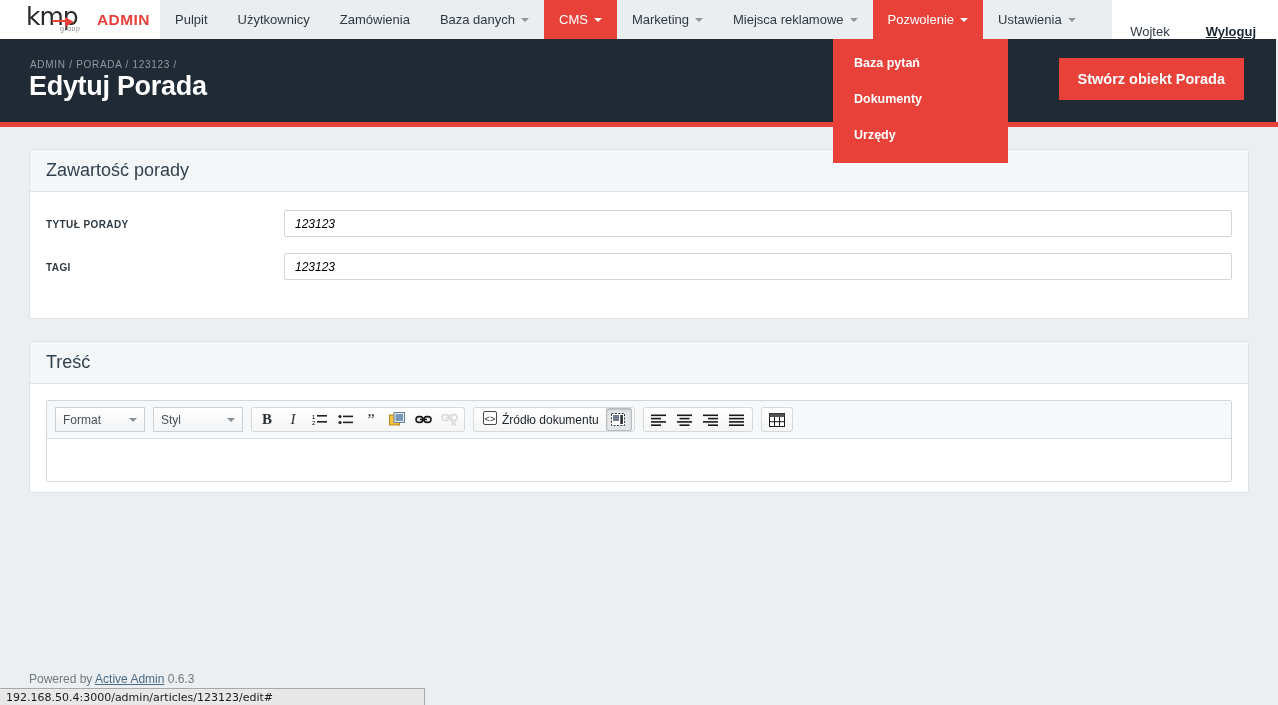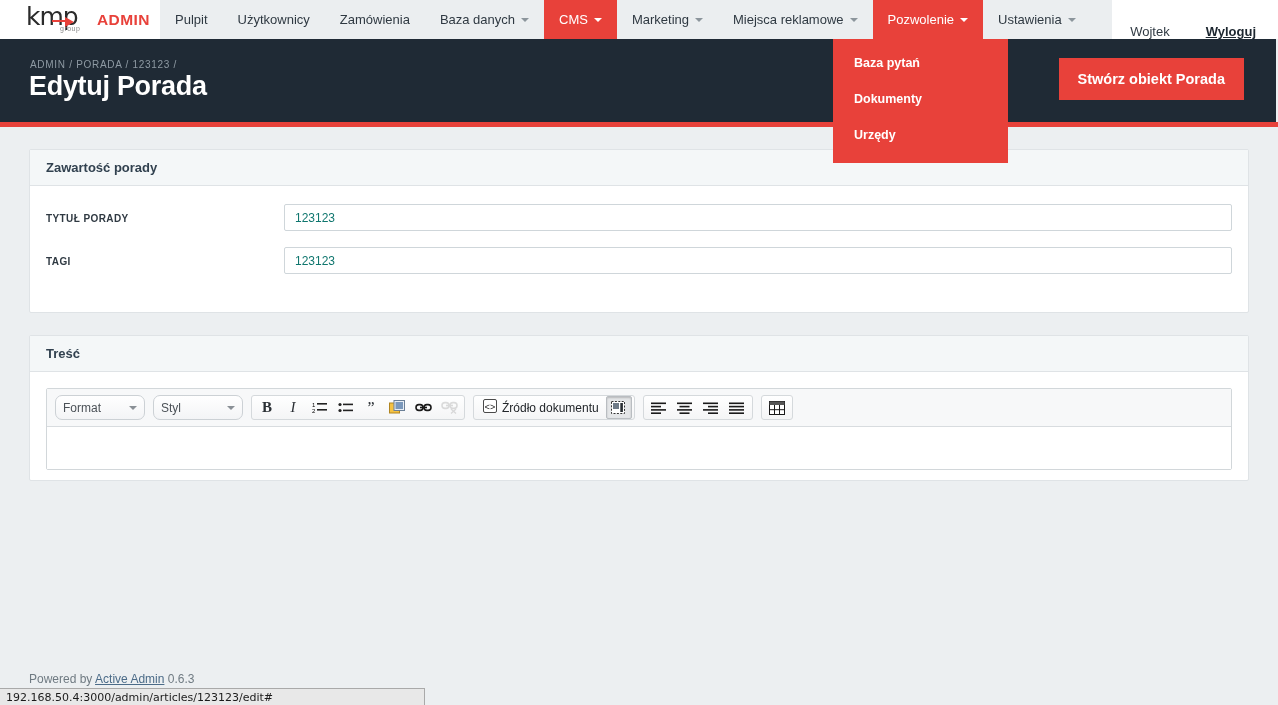--- a/index.html
+++ b/index.html
@@ -125,38 +125,39 @@
   .panel {
     margin: 22px 29px 0 29px;
     background: #ffffff;
     border: 1px solid #dfe3e6;
     border-radius: 2px;
   }
   .panel-head {
     background: #f4f7f8;
     border-bottom: 1px solid #dfe3e6;
     padding: 10px 16px;
-    font-size: 13px; font-weight: bold; color: #31414f;
+    font-size: 18px; font-weight: normal; color: #31414f;
   }
   .panel-body { padding: 18px 16px 22px 16px; }
 
   .field-row { display: flex; align-items: flex-start; margin-bottom: 16px; }
   .field-label {
     width: 238px; flex: 0 0 238px;
     font-size: 10px; font-weight: bold; color: #2f3942;
     letter-spacing: .4px; padding-top: 9px; text-transform: uppercase;
   }
   .field-input {
     flex: 1 1 auto; height: 27px;
     border: 1px solid #cfd6da;
     background: #ffffff;
-    font-size: 12px; color: #0f766e;
+    font-size: 12px; color: #000000;
     padding: 2px 10px;
     font-family: "Liberation Sans", sans-serif;
     border-radius: 2px; outline: none;
+    font-style: italic;
   }
 
   .img-btn {
     display: inline-block;
     background: linear-gradient(to bottom, #8f8f8f 0%, #6e6e6e 50%, #5f5f5f 51%, #4f4f4f 100%);
     border: 1px solid #444444;
     border-radius: 14px;
     color: #ffffff; font-size: 12.5px;
     padding: 7px 20px; cursor: pointer;
     text-shadow: 0 -1px 0 rgba(0,0,0,.45);
@@ -179,21 +180,21 @@
   .editor-toolbar {
     background: #f7f8f9;
     border-bottom: 1px solid #d8dcdf;
     padding: 6px 8px;
     display: flex; align-items: center; gap: 8px;
     flex-wrap: nowrap;
   }
   .tb-select {
     display: flex; align-items: center; justify-content: space-between;
     min-width: 90px; height: 25px;
-    border: 1px solid #ccd1d5; border-radius: 7px;
+    border: 1px solid #ccd1d5; border-radius: 0;
     background: linear-gradient(to bottom,#ffffff,#f3f4f6);
     font-size: 12px; color: #4b5157;
     padding: 0 7px; cursor: pointer;
   }
   .tb-select .caret {
     width: 0; height: 0; margin-left: 10px;
     border-left: 4px solid transparent;
     border-right: 4px solid transparent;
     border-top: 4px solid #8a9096;
   }

